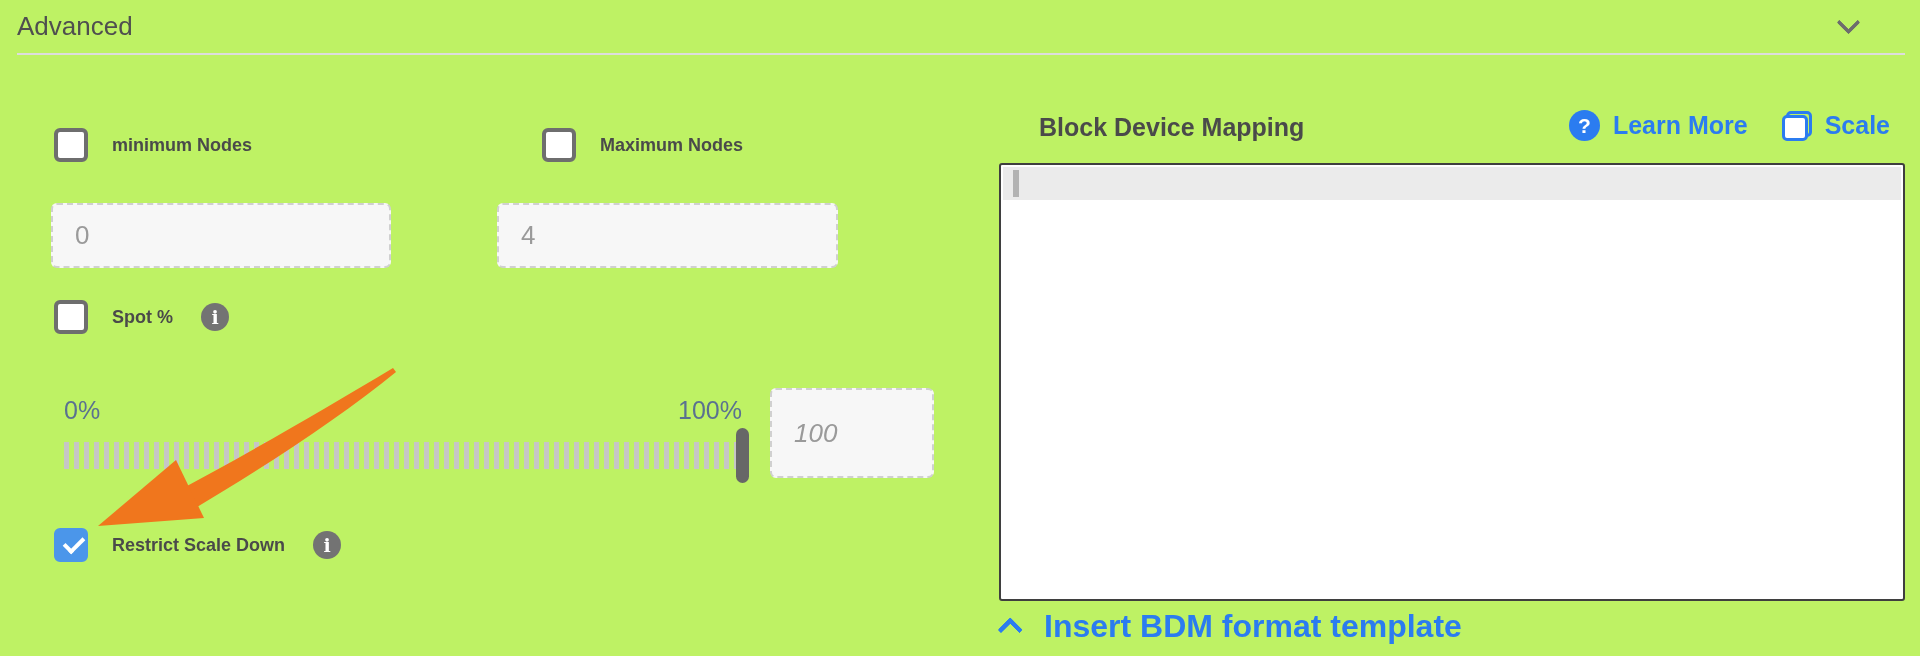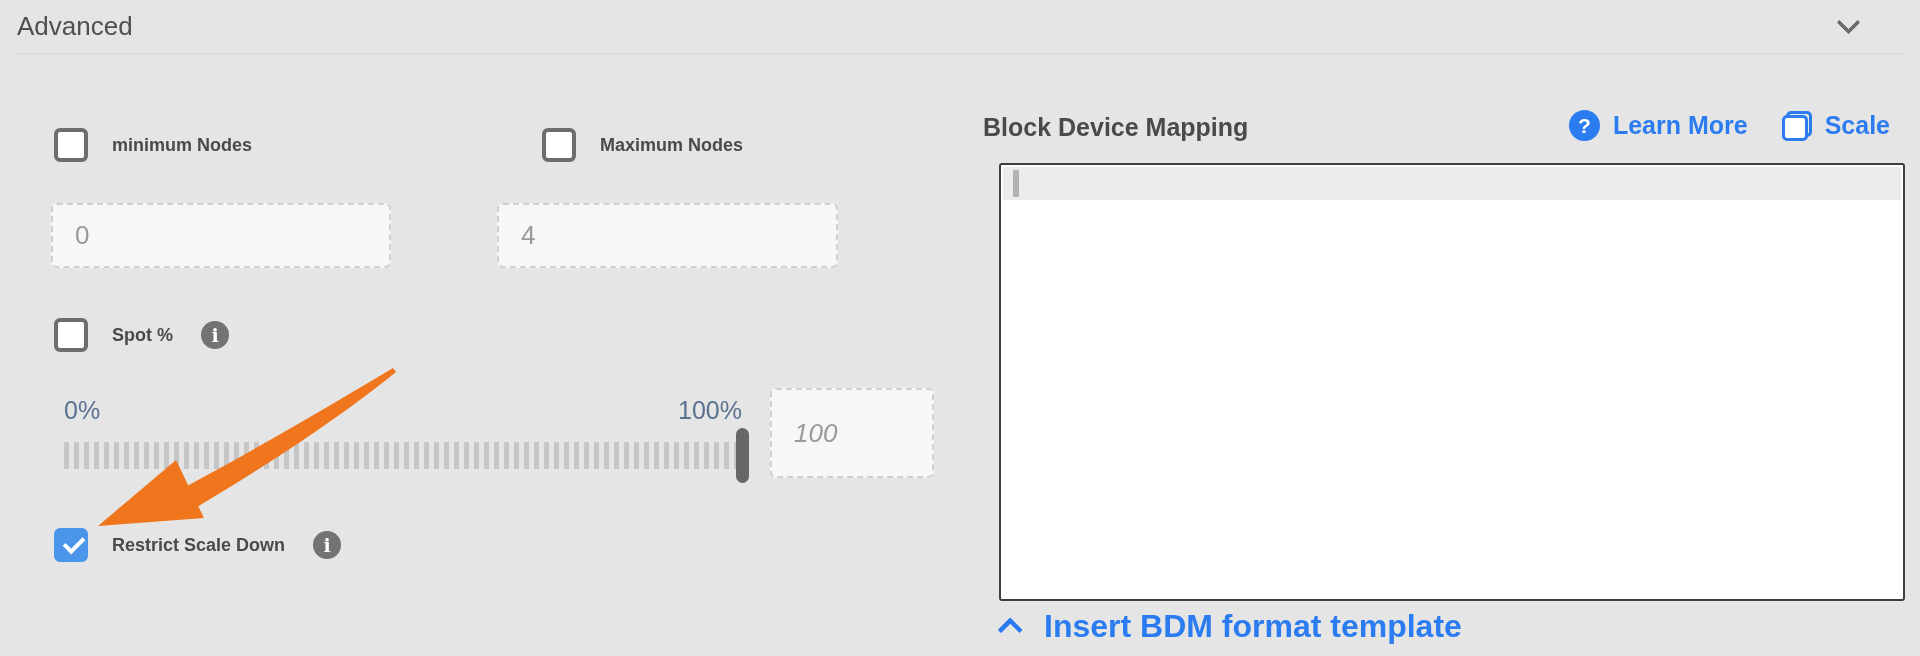--- a/index.html
+++ b/index.html
@@ -1,17 +1,17 @@
 <!DOCTYPE html>
 <html><head>
 <meta charset="utf-8">
 <style>
   * { margin:0; padding:0; box-sizing:border-box; }
   body { background:#fff; font-family:"Liberation Sans", sans-serif; }
-  .app { position:relative; width:1920px; height:656px; background:#e5e5e5; overflow:hidden; color:#4a4a4a; }
+  .app { position:relative; width:1920px; height:656px; background:#bef264; overflow:hidden; color:#4a4a4a; }
 
   
   .section-header { position:absolute; left:17px; top:6px; width:1888px; height:48px; }
   .section-title { font-size:26px; font-weight:500; color:#4f4f4f; line-height:40px; }
   .chevron { display:inline-block; width:17px; height:17px; border-right:4px solid #6d6d6d; border-bottom:4px solid #6d6d6d; transform:rotate(45deg); border-radius:2px; }
   .header-chevron { position:absolute; right:48px; top:8px; }
   .divider { position:absolute; left:17px; top:53px; width:1888px; height:2px; background:#dddddd; }
 
   
   .cb-row { position:absolute; display:flex; align-items:center; gap:24px; }
@@ -22,21 +22,21 @@
   .info-icon { width:28px; height:28px; border-radius:50%; background:#737373; color:#fff; font-size:19px; font-weight:700; display:flex; align-items:center; justify-content:center; font-family:"DejaVu Serif", serif; margin-left:4px; }
   .dashed-input { position:absolute; background:#f7f7f7; border:2px dashed #d0d0d0; border-radius:6px; font-size:26px; color:#9a9a9a; padding-left:22px; font-family:"Liberation Sans", sans-serif; outline:none; }
 
   
   .slider-label { position:absolute; font-size:25px; color:#5a7190; }
   .tick-track { position:absolute; left:64px; top:442px; width:688px; height:27px;
     background:repeating-linear-gradient(90deg,#c6c6c6 0 5px, transparent 5px 10px); }
   .slider-handle { position:absolute; left:736px; top:428px; width:13px; height:55px; border-radius:7px; background:#676767; }
 
   
-  .bdm-title { position:absolute; left:983px; top:113px; font-size:25px; font-weight:600; color:#4a4a4a; }
+  .bdm-title { position:absolute; left:1039px; top:113px; font-size:25px; font-weight:600; color:#4a4a4a; }
   .bdm-links { position:absolute; right:30px; top:110px; display:flex; align-items:center; gap:34px; }
   .blue-link { display:flex; align-items:center; gap:13px; color:#2b7cf0; font-size:25px; font-weight:600; cursor:pointer; }
   .help-circle { width:31px; height:31px; border-radius:50%; background:#2b7cf0; color:#fff; font-size:21px; font-weight:700; display:flex; align-items:center; justify-content:center; }
   .copy-glyph { position:relative; width:30px; height:30px; }
   .copy-glyph::before { content:""; position:absolute; right:0; top:0; width:20px; height:20px; border:3px solid #2b7cf0; border-radius:5px; }
   .copy-glyph::after { content:""; position:absolute; left:0; bottom:0; width:20px; height:20px; border:3px solid #2b7cf0; border-radius:5px; background:#fff; }
 
   .bdm-editor { position:absolute; left:999px; top:163px; width:906px; height:438px; background:#fff; border:2px solid #3f3f3f; border-radius:3px; }
   .active-line { position:absolute; left:2px; top:2px; width:898px; height:33px; background:#ebebeb; }
   .editor-cursor { position:absolute; left:10px; top:3px; width:6px; height:27px; background:#b3b3b3; }
@@ -62,21 +62,21 @@
     <span class="cb-label">minimum Nodes</span>
   </div>
   <input class="dashed-input" style="left: 51px; top: 203px; width: 340px; height: 65px;" value="0">
 
   <div class="cb-row" style="left:514px; top:128px;margin-left:28px;">
     <span class="checkbox"></span>
     <span class="cb-label">Maximum Nodes</span>
   </div>
   <input class="dashed-input" style="left: 497px; top: 203px; width: 341px; height: 65px;" value="4">
 
-  <div class="cb-row" style="left:54px; top:318px;">
+  <div class="cb-row" style="left:54px; top:300px;">
     <span class="checkbox"></span>
     <span class="cb-label">Spot %</span>
     <span class="info-icon">i</span>
   </div>
 
   <div class="slider-label" style="left:64px; top:396px;">0%</div>
   <div class="slider-label" style="left:678px; top:396px;">100%</div>
   <div class="tick-track"></div>
   <div class="slider-handle"></div>
   <input class="dashed-input" style="left: 770px; top: 388px; width: 164px; height: 90px; font-style: italic;" value="100">

